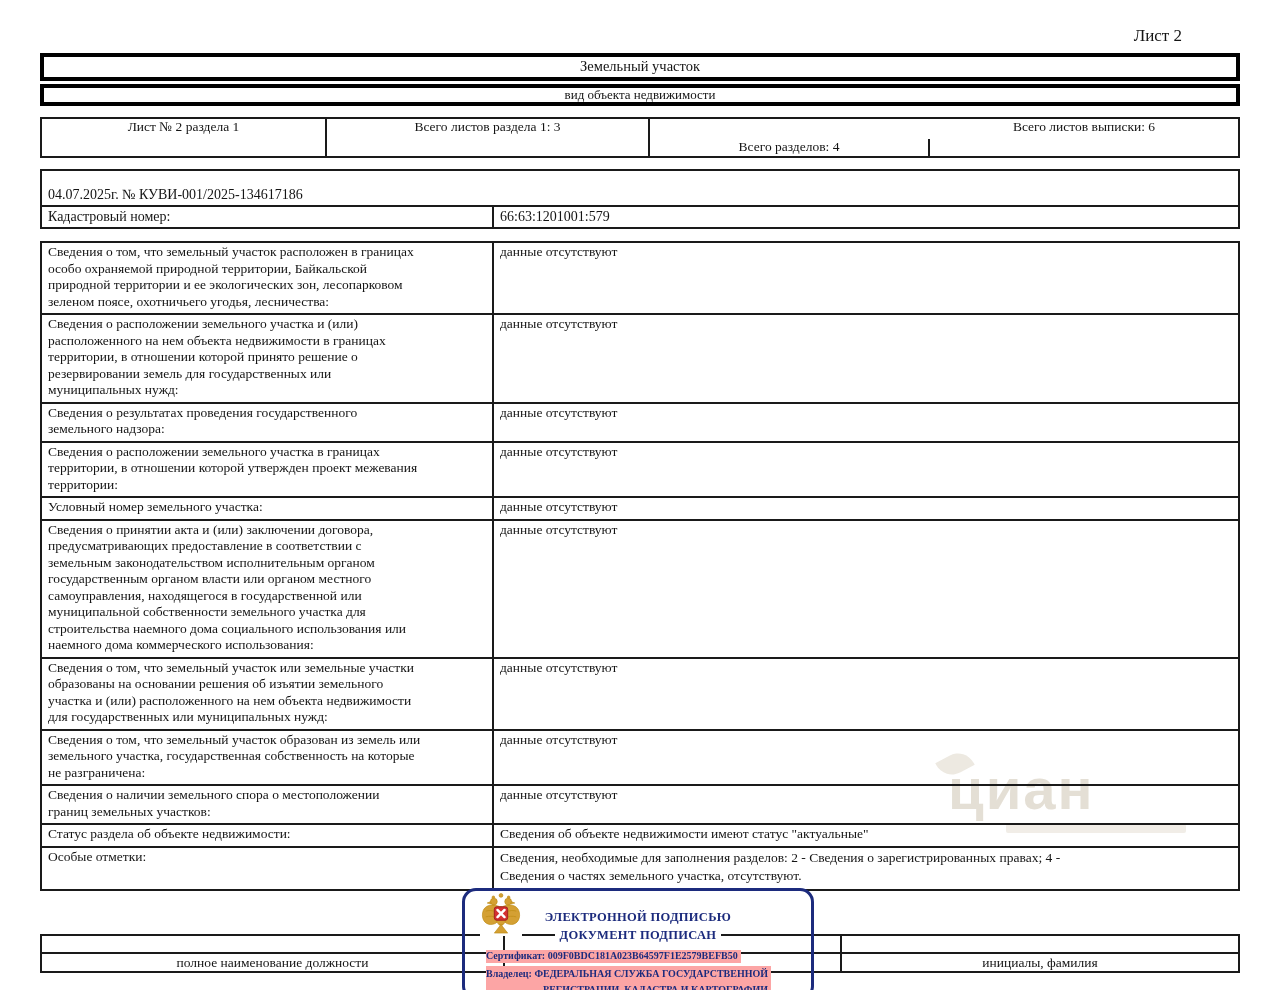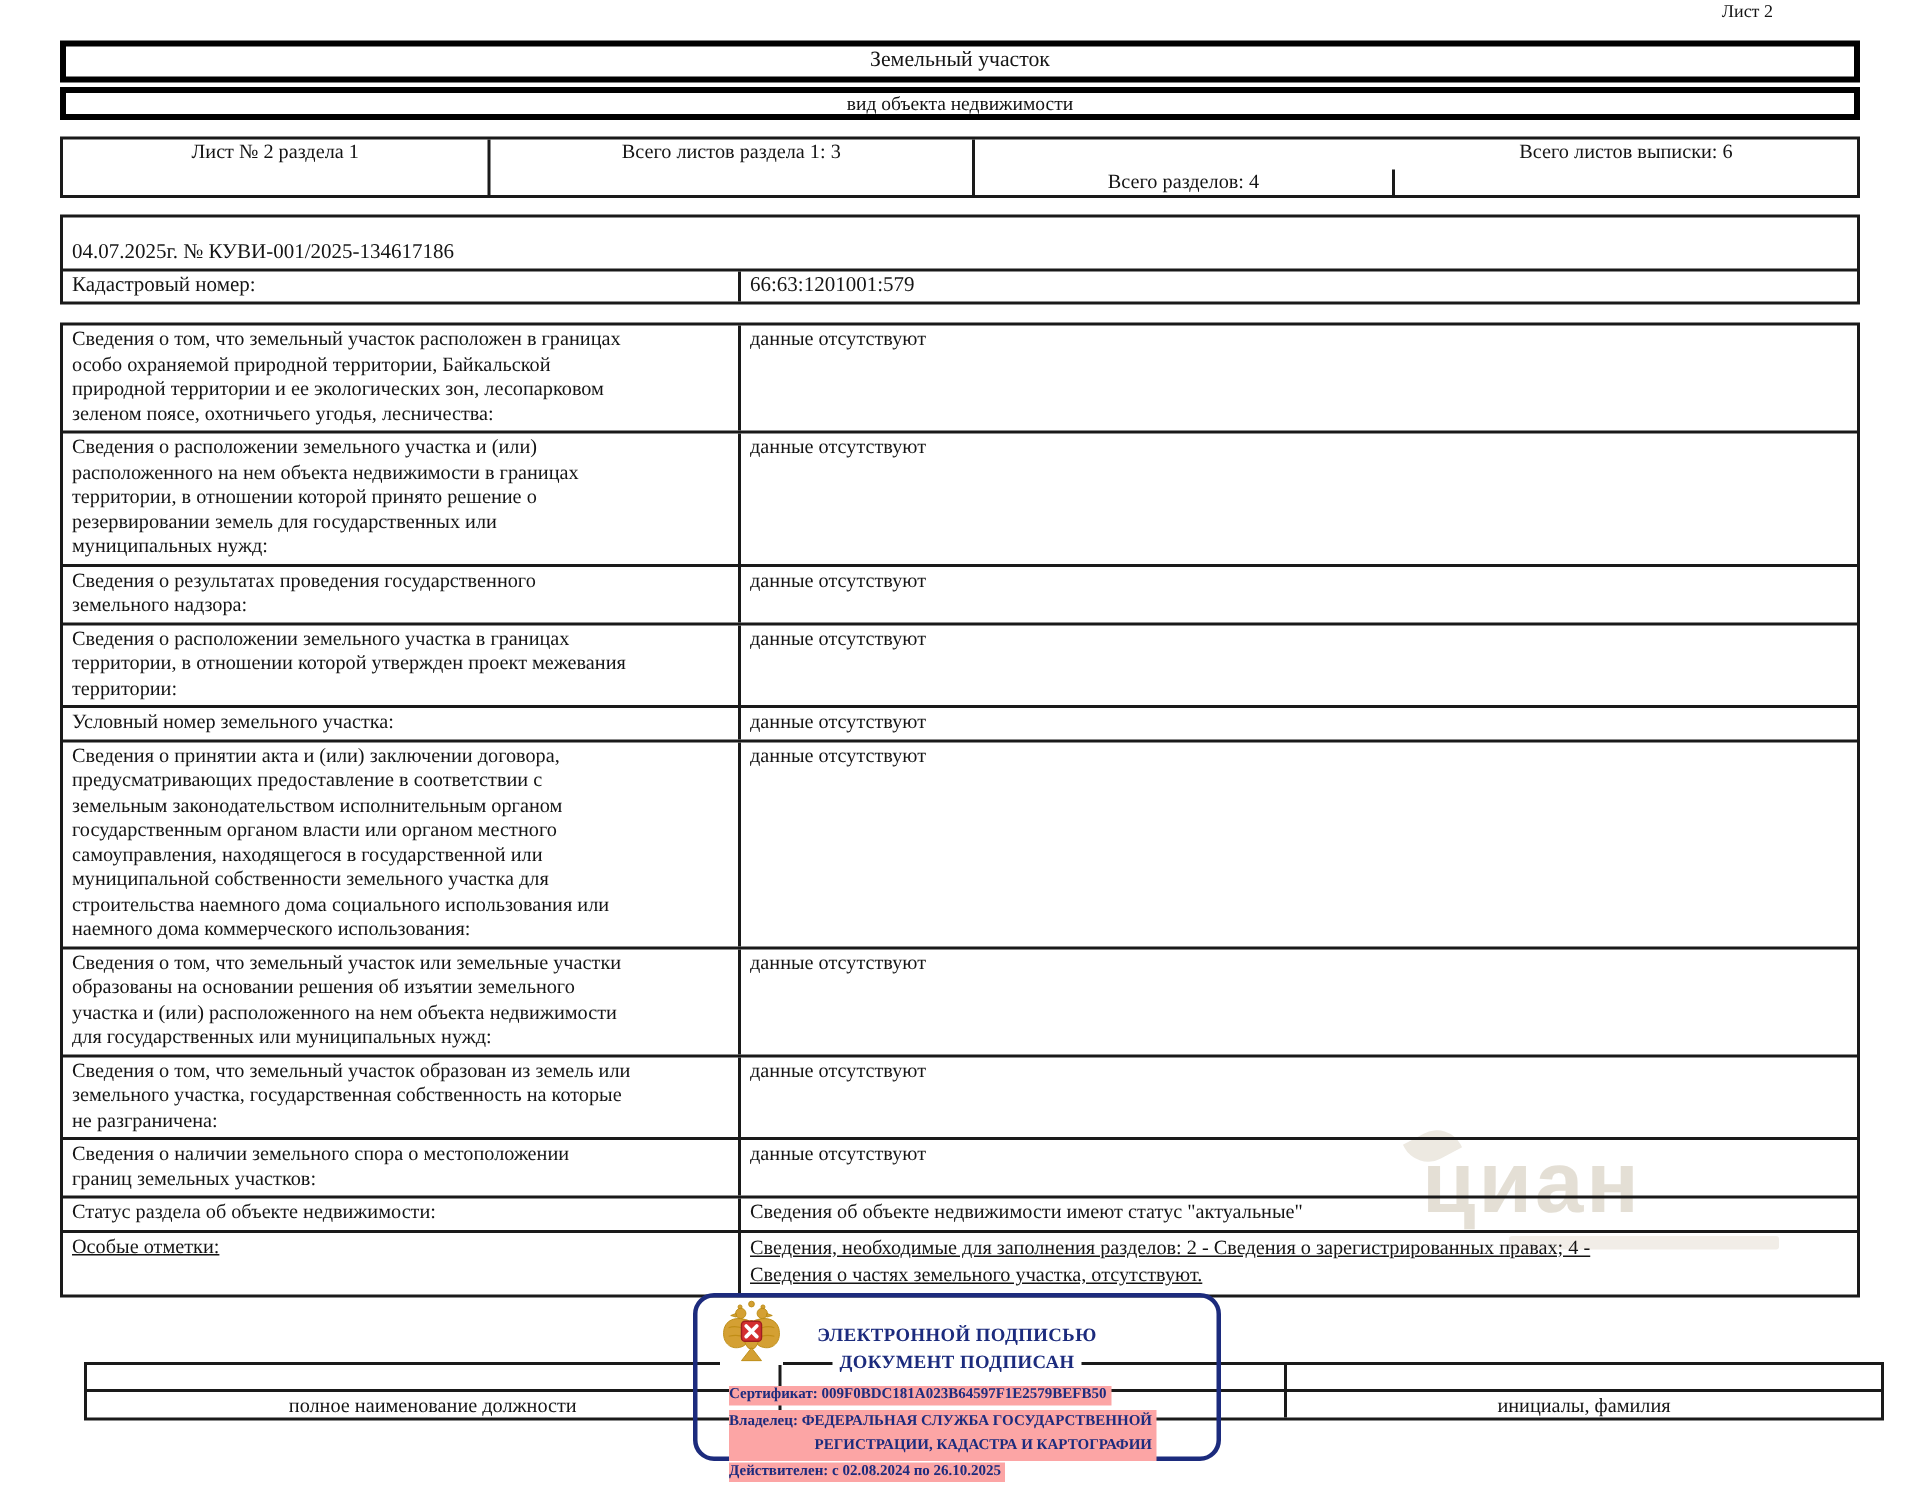--- a/index.html
+++ b/index.html
@@ -1,46 +1,46 @@
 <!DOCTYPE html>
 <html><head>
 <meta charset="utf-8">
 <style>
   * { margin:0; padding:0; box-sizing:border-box; }
   html,body { width:1280px; height:990px; background:#ffffff; }
   body { font-family:"Liberation Serif","DejaVu Serif",serif; color:#141414; position:relative; }
   .page { position:relative; width:1280px; height:990px; padding-left:40px; padding-right:40px; overflow:hidden; }
 
-  .sheet-label { height:20px; text-align:right; padding-right:58px; font-size:12px; position:relative; z-index:1; }
+  .sheet-label { margin-top:26px; height:20px; text-align:right; padding-right:58px; font-size:17px; position:relative; z-index:1; }
 
   .box { width:1200px; border:4px solid #000000; text-align:center; position:relative; z-index:1; background:transparent; }
   .title-box { margin-top:7px; padding:1px 0 2px 0; font-size:14.5px; line-height:17px; }
   .subtitle-box { margin-top:3px; padding:0 0 1px 0; font-size:13px; line-height:13px; }
 
   .sheet-info { margin-top:11px; width:1200px; border:2px solid #1a1a1a; display:flex; position:relative; z-index:1; }
   .sheet-info .cell { font-size:13.5px; line-height:16px; padding:0 0 1px 0; text-align:center; border-right:2px solid #1a1a1a; }
   .sheet-info .cell:last-child { border-right:none; }
   .si-c0 { width:285px; } .si-c1 { width:323px; } .si-c2 { width:280px;margin-top:20px; } .si-c3 { flex:1; }
 
   .doc-meta { margin-top:11px; width:1200px; border:2px solid #1a1a1a; position:relative; z-index:1; }
   .doc-meta .row1 { border-bottom:2px solid #1a1a1a; padding:15px 6px 2px 6px; font-size:14px; line-height:17px; }
   .doc-meta .row2 { display:flex; }
   .doc-meta .row2 .label { width:452px; border-right:2px solid #1a1a1a; padding:1px 6px 2px 6px; font-size:14px; line-height:17px; }
   .doc-meta .row2 .value { flex:1; padding:1px 6px 2px 6px; font-size:14px; line-height:17px; }
 
   .main-table { margin-top:12px; width:1200px; border:2px solid #1a1a1a; position:relative; z-index:1; }
   .main-table .row { display:flex; border-bottom:2px solid #1a1a1a; }
-  .main-table .row:last-child { border-bottom:none;text-decoration:underline; }
+  .main-table .row:last-child { border-bottom:none; }
   .main-table .label { width:452px; border-right:2px solid #1a1a1a; padding:1px 6px 3px 6px; font-size:13.5px; line-height:16.5px; white-space:pre-line; }
   .main-table .value { flex:1; padding:1px 6px 3px 6px; font-size:13.5px; line-height:16.5px; white-space:pre-line; }
   .main-table .row.notes-row .value { line-height:18.5px; }
 
   .bottom-area { position:relative; margin-top:43px; width:1200px; height:120px; }
   .sig-table { position:absolute; left:0; top:0; width:1200px; height:39px; border:2px solid #1a1a1a; display:grid;
-               grid-template-columns:463px 337px 1fr; grid-template-rows:18px 1fr; z-index:1; background:transparent;margin-left:16px; }
+               grid-template-columns:463px 337px 1fr; grid-template-rows:18px 1fr; z-index:1; background:transparent; }
   .sig-table .c { border-right:2px solid #1a1a1a; }
   .sig-table .c.last { border-right:none; }
   .sig-table .r1 { border-bottom:2px solid #1a1a1a; }
   .sig-table .caption { display:flex; align-items:center; justify-content:center; font-size:13.5px; line-height:14px; padding-top:1px; }
 
   .stamp { position:absolute; left:422px; top:-46px; width:352px; height:112px; border:3px solid #1c2b7d; border-radius:14px; z-index:3; }
   .stamp-head { position:relative; padding-top:13px; text-align:center; }
   .stamp-title { display:block; }
   .stamp-title span { display:inline-block; background:#fff; padding:0 5px; font-size:12.5px; font-weight:bold; color:#1c2b7d; line-height:15px; letter-spacing:0.3px; }
   .stamp-title.t2 { margin-top:3px; }

